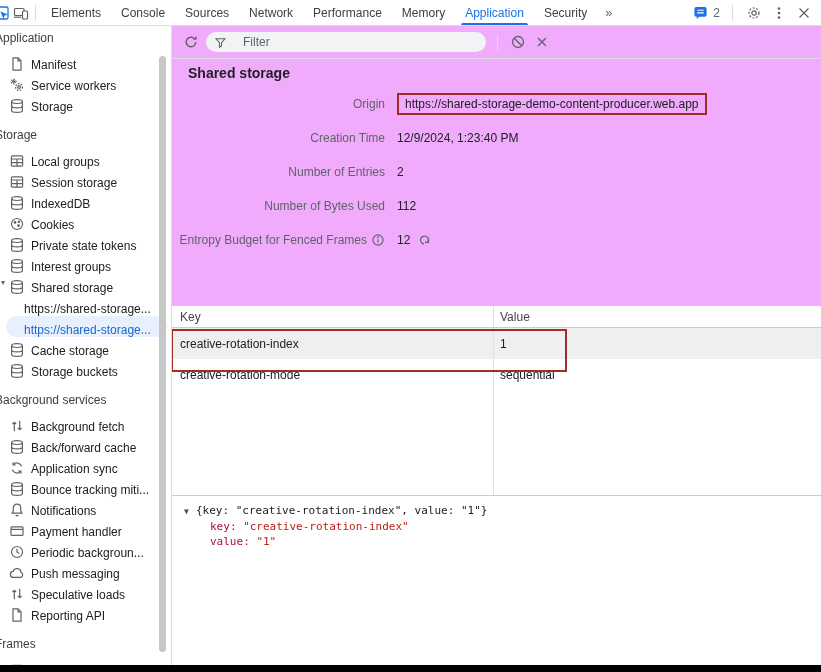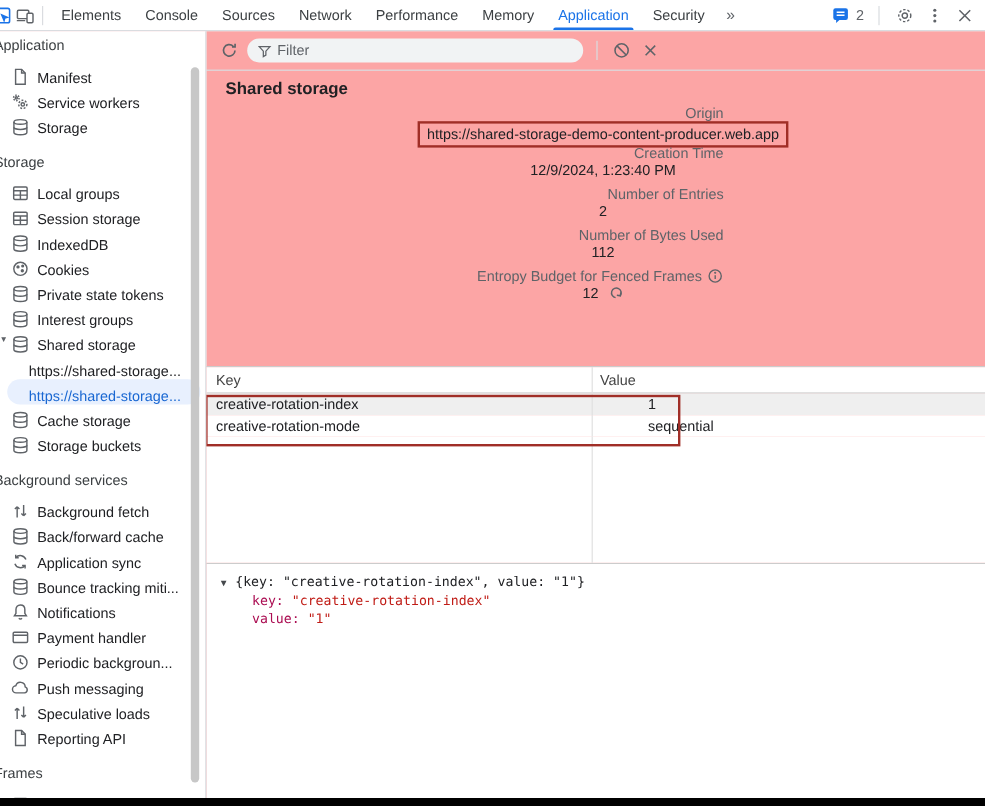--- a/index.html
+++ b/index.html
@@ -1,18 +1,18 @@
 <!DOCTYPE html>
 <html style="--accent: #1a73e8; --selected-bg: #e8f0fe; --selected-text: #1967d2; --annotation: #a02e27; --property-name: #ab0d52; --string-value: #c01c16; --row-stripe: #efefef;"><head>
 <meta charset="utf-8">
 <style>
   * { box-sizing: border-box; margin: 0; padding: 0; }
   html,body { width: 821px; height: 672px; overflow: hidden; }
   body { font-family: "Liberation Sans", sans-serif; font-size: 12px; color: #202124; background: #fff; }
-  .app { position: relative; width: 821px; height: 672px; background: #fca5a5; }
+  .app { position: relative; width: 821px; height: 672px; background: #f0abfc; }
 
   
   .tabbar { height: 26px; display: flex; align-items: center; justify-content: space-between;
             border-bottom: 1px solid #dadce0; background: #fff; }
   .tb-left { display: flex; align-items: center; height: 100%; }
   .tb-right { display: flex; align-items: center; gap: 7px; padding-right: 8px; height: 100%; }
   .icon { display: inline-flex; align-items: center; justify-content: center; width: 18px; height: 18px; color: #5f6368; }
   .icon svg { display: block; }
   .inspect { width: 10px; overflow: hidden; color: #1a73e8; margin-right: 2px; }
   .inspect svg { margin-left: -7px; }
@@ -43,46 +43,46 @@
   .side-item.selected { background: var(--selected-bg, #e8f0fe); border-radius: 11px; margin: 0 4px 0 6px;
                         padding-left: 18px; color: var(--selected-text, #1967d2); }
   .scroll-thumb { position: absolute; right: 5px; top: 30px; width: 7px; height: 596px;
                   background: #c7c7c7; border-radius: 4px; }
 
   
   .panel { flex: 1; display: flex; flex-direction: column; min-width: 0; }
   .toolbar { height: 33px; display: flex; align-items: center; border-bottom: 1px solid #dadce0;
              padding: 0 8px 0 10px; gap: 6px; flex: none; }
   .filter-pill { display: flex; align-items: center; width: 280px; height: 20px; background: #f1f3f4;
-                 border-radius: 10px; padding: 0 8px; gap: 4px; }
+                 border-radius: 10px; padding: 0 8px; gap: 16px; }
   .filter-pill input { border: none; outline: none; background: transparent; font-family: "Liberation Sans", sans-serif;
                  font-size: 12px; color: #202124; width: 100%; }
   .filter-pill input::placeholder { color: #5f6368; }
 
   .content { flex: 1; overflow: hidden; display: flex; flex-direction: column; }
   h2 { font-size: 14px; font-weight: 600; color: #202124; margin: 6px 0 0 16px; height: 18px; }
 
   
   #fields { margin-top: 4px; }
-  .field-row { display: flex; align-items: center; height: 34px; flex-direction: column; }
+  .field-row { display: flex; align-items: center; height: 34px; }
   .field-label { width: 213px; text-align: right; color: #5f6368; display: inline-flex;
                  justify-content: flex-end; align-items: center; gap: 4px; flex: none; }
   .field-value { margin-left: 12px; color: #202124; display: inline-flex; align-items: center; gap: 7px; justify-content: center; }
   .red-box { border: 2px solid var(--annotation, #a02e27); padding: 2px 6px; }
   .inline-ic { display: inline-flex; width: 14px; height: 14px; color: #5f6368; }
 
   
   .grid { position: relative; margin-top: 48px; border-top: 1px solid #ccc; border-bottom: 1px solid #ccc; flex: none; }
   .g-row, .g-head { display: flex; }
   .g-head { height: 22px; border-bottom: 1px solid #ccc; background: #fff; }
   .g-head .g-cell { color: #454545; }
   .g-cell { display: flex; align-items: center; overflow: hidden; white-space: nowrap; }
   .g-cell.k { width: 322px; padding-left: 8px; border-right: 1px solid #e0e0e0; flex: none; }
   .g-cell.v { flex: 1; padding-left: 6px; }
-  .g-row { height: 18px; background: #fff; gap: 40px; }
+  .g-row { height: 31px; background: #fff; }
   .g-row.selected { background: var(--row-stripe, #efefef); }
   .g-fill { height: 105px; position: relative; background: #fff; }
   .g-divline { position: absolute; left: 321px; top: 0; bottom: 0; width: 1px; background: #e0e0e0; }
   .annot { position: absolute; border: 2px solid var(--annotation, #a02e27); pointer-events: none; }
   .rows-annot { left: -1px; top: 23px; width: 396px; height: 43px; }
 
   
   .preview { flex: 1; padding: 7px 0 0 12px; font-family: "DejaVu Sans Mono", "Liberation Mono", monospace;
              font-size: 11px; background: #fff; }
   .p-line { line-height: 15px; white-space: pre; }

